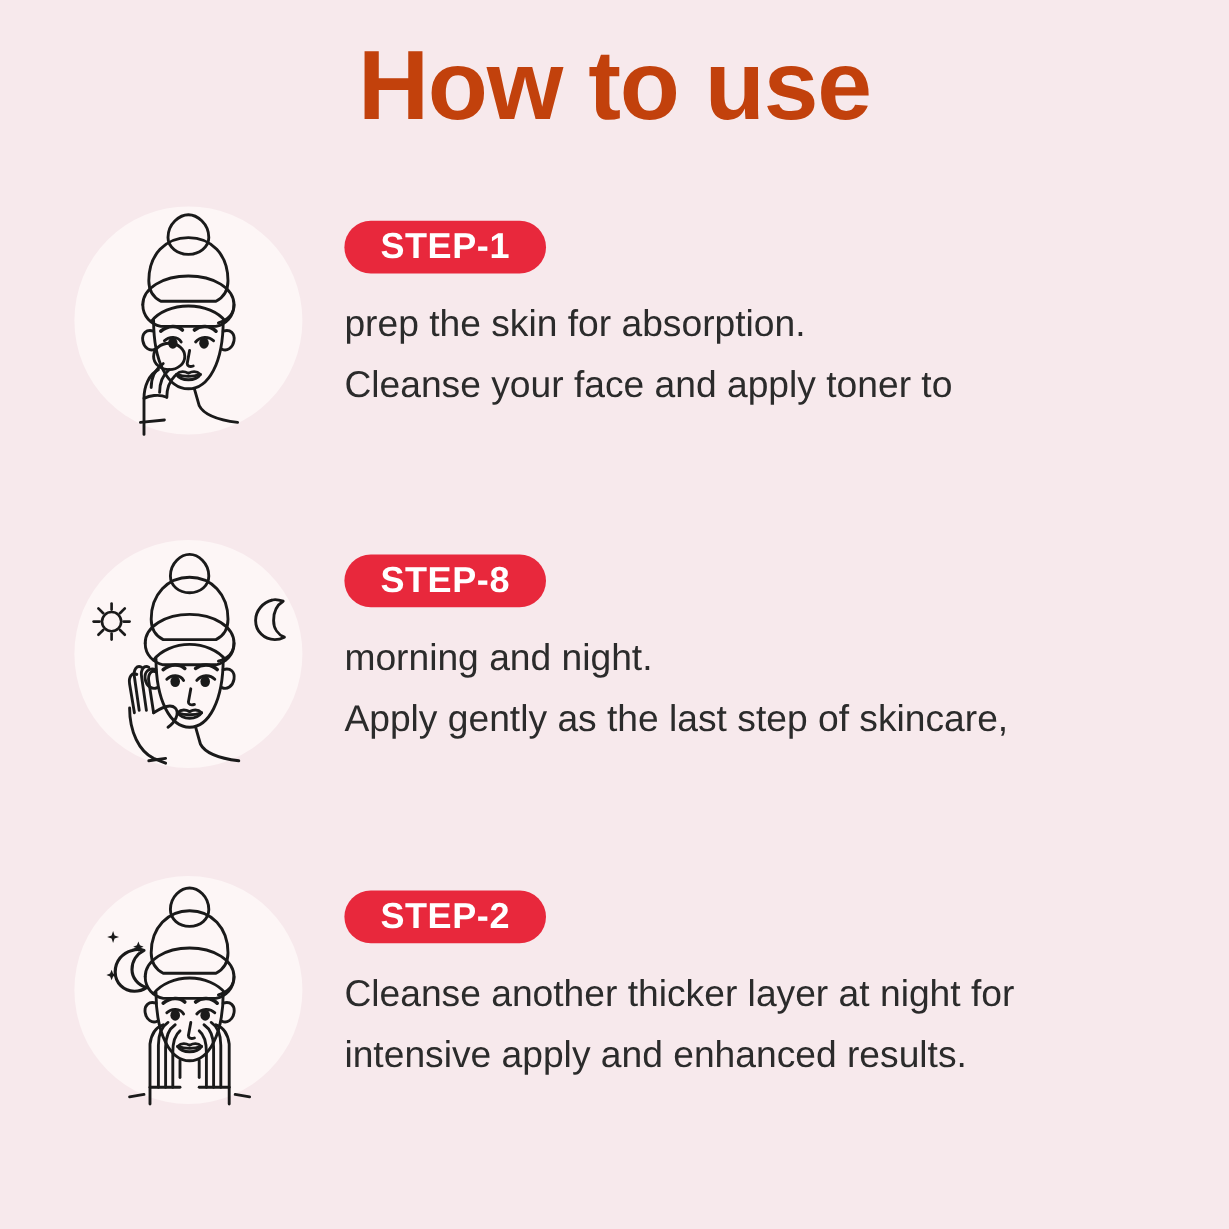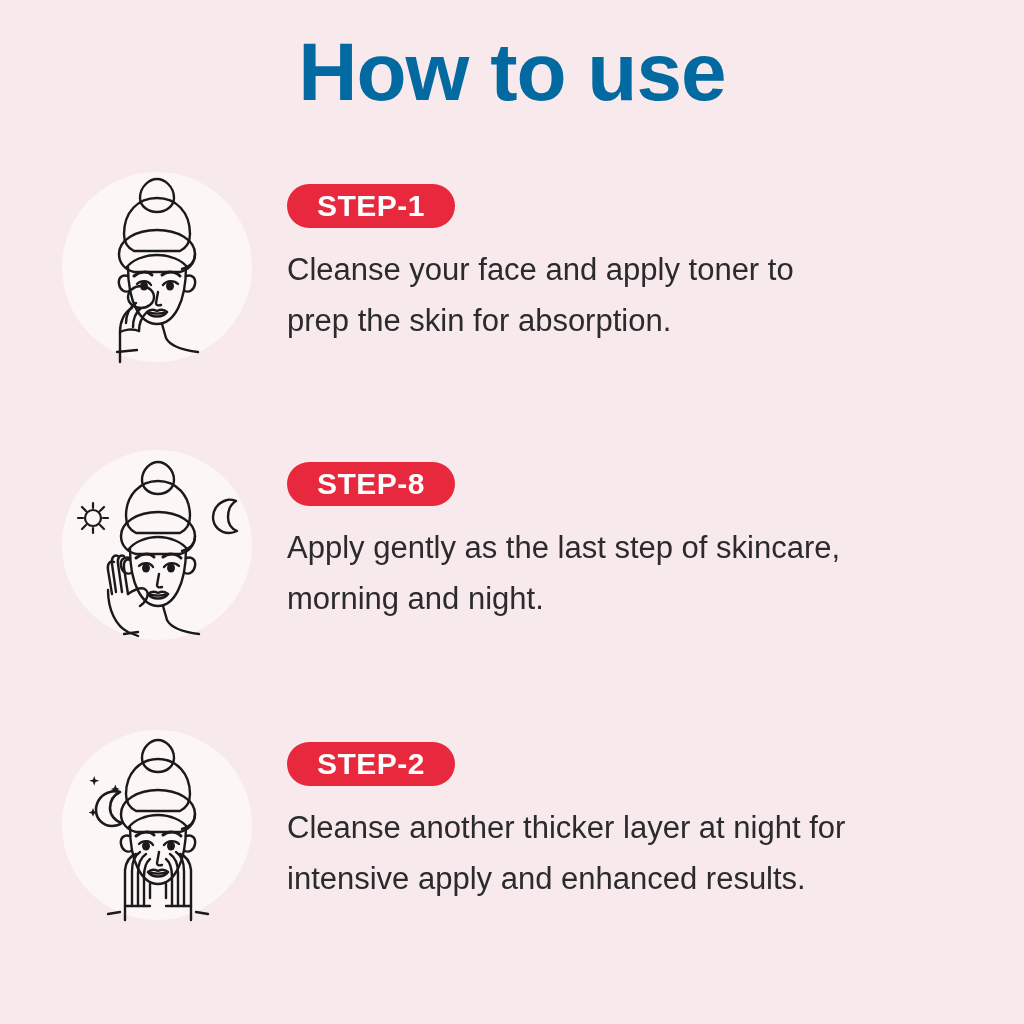--- a/index.html
+++ b/index.html
@@ -25,21 +25,21 @@
   
   .title {
     position: absolute;
     top: 24px;
     left: 0;
     width: 1024px;
     text-align: center;
     font-size: 82px;
     line-height: 96px;
     font-weight: bold;
-    color: #0369a1;
+    color: #c2410c;
     letter-spacing: -1px;
   }
 
   
   .step-row {
     position: absolute;
     left: 0;
     width: 1024px;
     height: 200px;
   }
@@ -154,22 +154,22 @@
           <path d="M79 136 C73 141 71 147 71 155"></path>
           <path d="M84 141 C79 146 77 151 77 159"></path>
           <path d="M58 160 C62 158 70 156 77 159"></path>
         </g>
       </svg>
     </div>
 
     <div class="step-body">
       <div class="badge">STEP-1</div>
       <div class="desc">
+        <span class="ln">prep the skin for absorption.</span>
         <span class="ln">Cleanse your face and apply toner to</span>
-        <span class="ln">prep the skin for absorption.</span>
       </div>
     </div>
   </div>
 
   <div class="step-row r2">
 
     <div class="illus">
       <div class="disc"></div>
       <svg viewBox="0 0 190 190">
         <g fill="none" stroke="#1a1a1a" stroke-width="2.4" stroke-linecap="round" stroke-linejoin="round">
@@ -228,22 +228,22 @@
       </svg>
 
       <svg viewBox="0 0 190 190">
         <path d="M165 50 C157 52 151 59 151 67 C151 76 158 83 167 83 C170 83 173 82 175 81 C170 79 166 74 166 67 C166 60 169 54 174 51 C171 50 168 49 165 50 Z" fill="none" stroke="#1a1a1a" stroke-width="2.4" stroke-linejoin="round"></path>
       </svg>
     </div>
 
     <div class="step-body">
       <div class="badge">STEP-8</div>
       <div class="desc">
+        <span class="ln">morning and night.</span>
         <span class="ln">Apply gently as the last step of skincare,</span>
-        <span class="ln">morning and night.</span>
       </div>
     </div>
   </div>
 
   <div class="step-row r3">
 
     <div class="illus">
       <div class="disc"></div>
       <svg viewBox="0 0 190 190">
         <g fill="none" stroke="#1a1a1a" stroke-width="2.4" stroke-linecap="round" stroke-linejoin="round">

